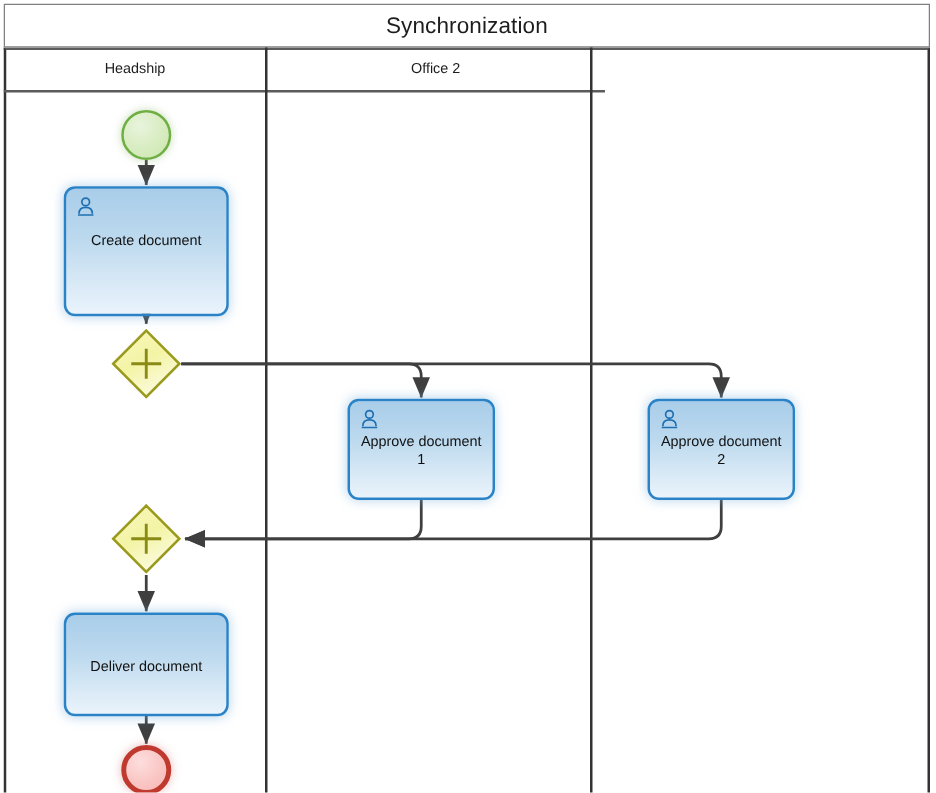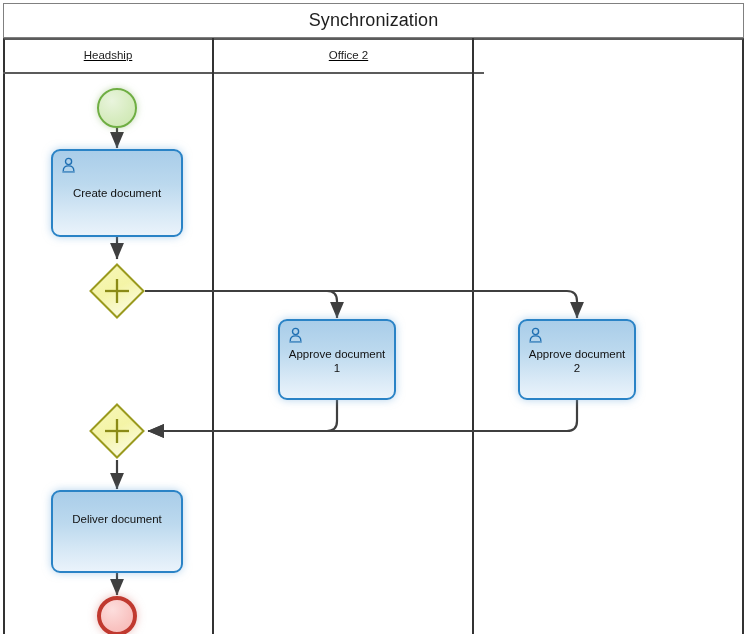--- a/index.html
+++ b/index.html
@@ -59,21 +59,20 @@
     border-top: 2px solid #5b5b5b;
     background: #ffffff;
   }
   .lane-header-row {
     position: absolute;
     left: 0;
     top: 35px;
     width: 741px;
     height: 36px;
     display: flex;
-    text-decoration: underline;
   }
   .lane-header {
     display: flex;
     align-items: center;
     justify-content: center;
     box-sizing: border-box;
     height: 36px;
   }
   .lane-header .txt {
     font-size: 11.5px;
@@ -195,21 +194,21 @@
 
     <path d="M577,400 L577,421 Q577,431 567,431 L148,431" fill="none" stroke="#3f3f3f" stroke-width="2.2" marker-end="url(#arrow)"></path>
 
     <path d="M117,460 L117,489" fill="none" stroke="#3f3f3f" stroke-width="2.2" marker-end="url(#arrow)"></path>
 
     <path d="M117,572 L117,595" fill="none" stroke="#3f3f3f" stroke-width="2.2" marker-end="url(#arrow)"></path>
   </svg>
 
   <div class="event start" style="left:97px; top:88px;"></div>
 
-  <div class="task" style="left:51px; top:149px; width:132px; height:88px;">
+  <div class="task" style="left:51px; top:149px; width:132px; height:104px;">
     <svg class="task-icon" viewBox="0 0 20 20">
       <circle cx="9.5" cy="5" r="3.4" fill="none" stroke="#1f6fb2" stroke-width="1.5"></circle>
       <path d="M3.6,15.5 C3.6,11.6 6.3,9.9 9.5,9.9 C12.7,9.9 15.4,11.6 15.4,15.5" fill="none" stroke="#1f6fb2" stroke-width="1.5"></path>
       <line x1="2.6" y1="16.6" x2="16.4" y2="16.6" stroke="#1f6fb2" stroke-width="1.3"></line>
     </svg>
     <div class="label" style="top:35px;">Create document</div>
   </div>
 
   <div class="gateway" style="left:89px; top:263px;">
     <svg viewBox="0 0 56 56" width="56" height="56">
@@ -248,18 +247,18 @@
 
   <div class="gateway" style="left:89px; top:403px;">
     <svg viewBox="0 0 56 56" width="56" height="56">
       <polygon points="28,1.5 54.5,28 28,54.5 1.5,28" fill="url(#gwgrad)" stroke="#9a9a1e" stroke-width="2"></polygon>
       <line x1="16" y1="28" x2="40" y2="28" stroke="#8a8a16" stroke-width="2.3"></line>
       <line x1="28" y1="16" x2="28" y2="40" stroke="#8a8a16" stroke-width="2.3"></line>
     </svg>
   </div>
 
   <div class="task" style="left:51px; top:490px; width:132px; height:83px;">
-    <div class="label" style="top:20px;">Deliver document</div>
+    <div class="label" style="top:35px;">Deliver document</div>
   </div>
 
   <div class="event end" style="left:97px; top:596px;"></div>
 
 </div>
 
 </body></html>

